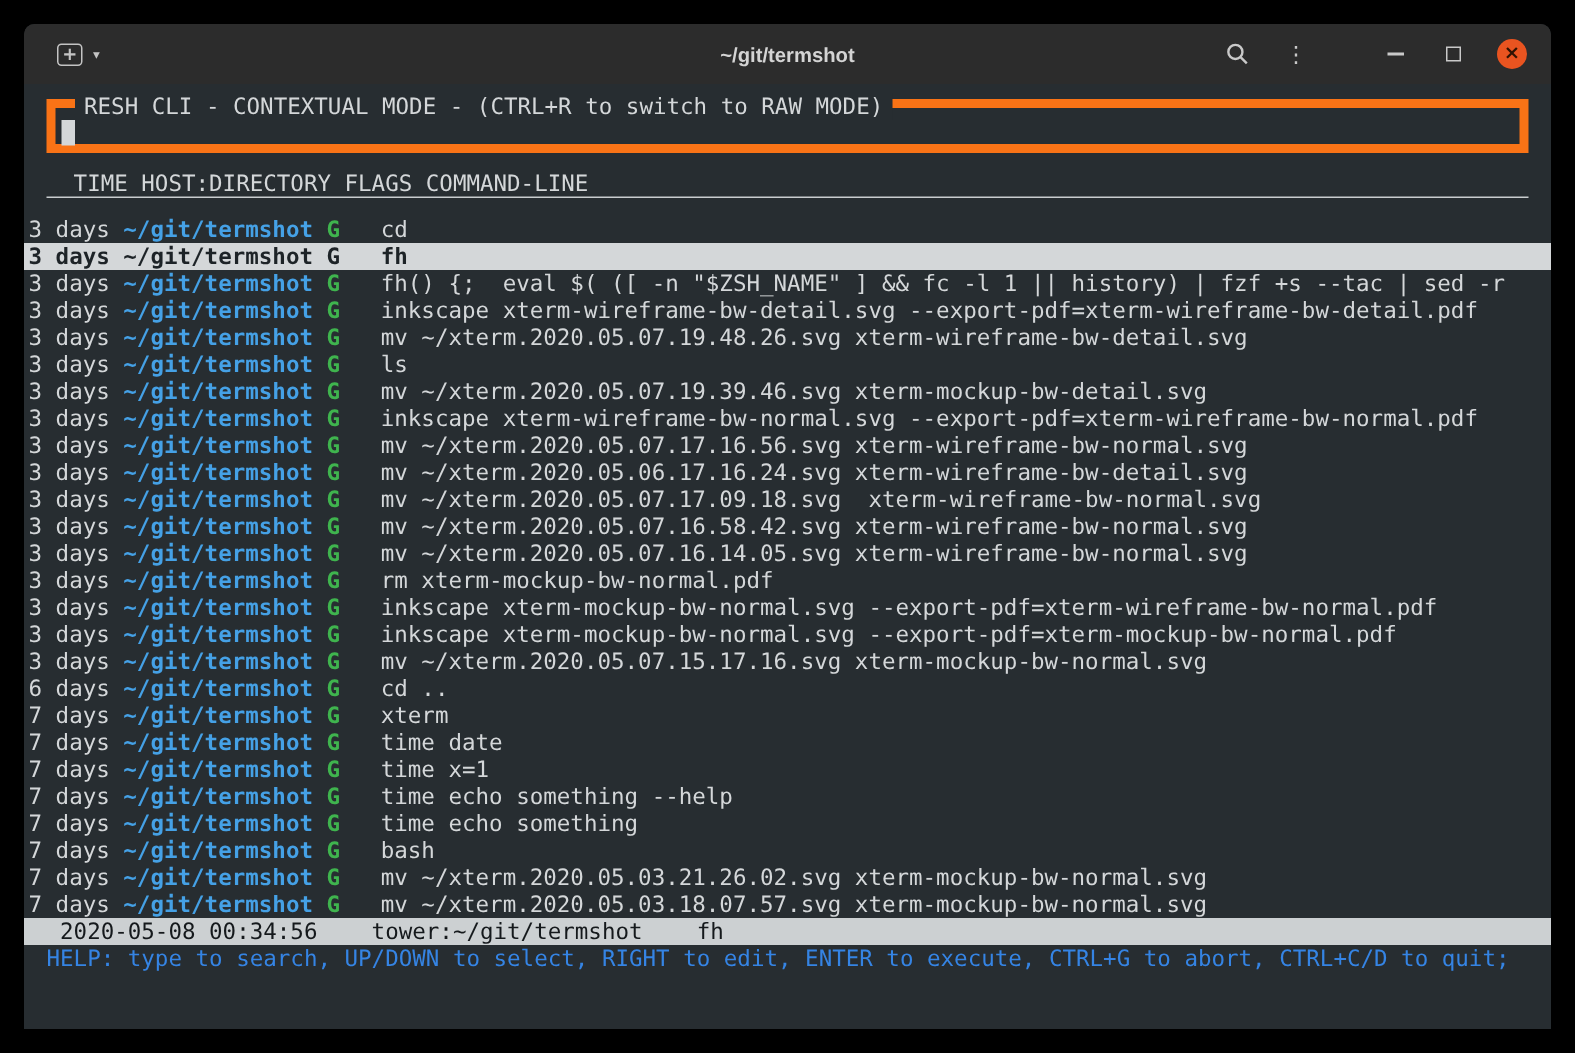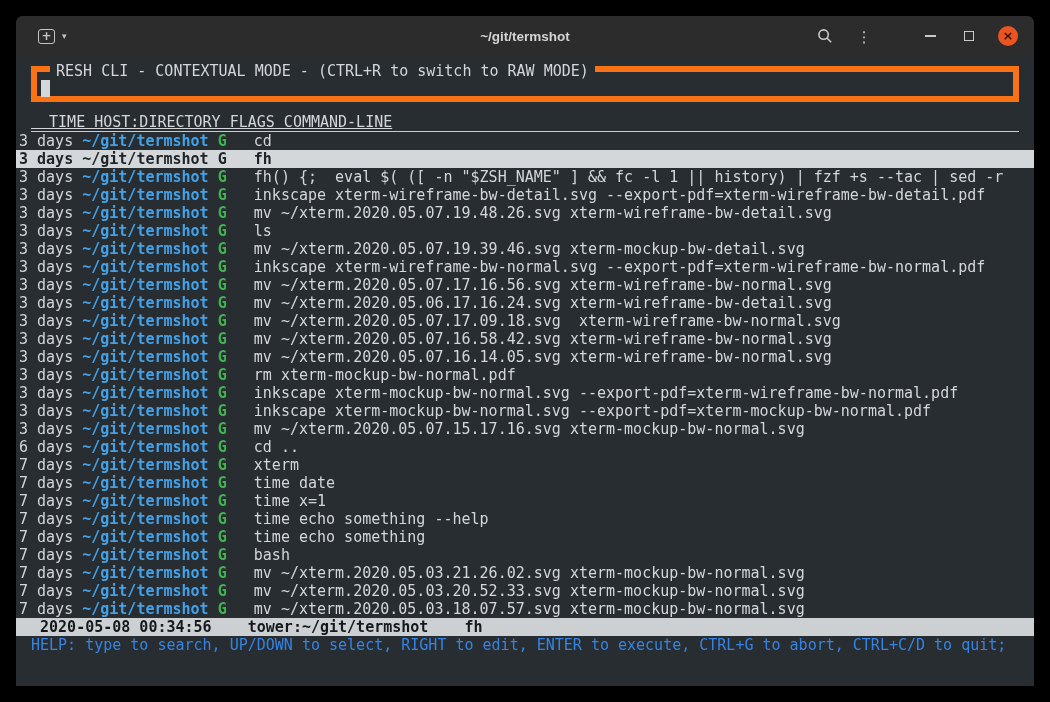--- a/index.html
+++ b/index.html
@@ -35,31 +35,31 @@
   .term { position:relative; height:630px; color:var(--term-fg,#d4d7d9);
           font:15px/18px "DejaVu Sans Mono", monospace; }
 
   .resh-box { position:relative; margin:10px 15px 0; height:36px;
               border:6px solid #f97316; }
   .resh-box-title { position:absolute; top:-10px; left:13px; background:var(--term-bg,#272d31);
                     padding:0 6px; white-space:pre; }
   .cursor { position:absolute; left:4px; top:8px; width:9px; height:17px;
             background:var(--term-fg,#d4d7d9); }
 
-  .hdr { margin:11px 15px 0; height:19px; border-bottom:1px solid #c9cdcf; white-space:pre;text-decoration:underline; }
+  .hdr { margin:11px 15px 12px; height:19px; border-bottom:1px solid #c9cdcf; white-space:pre; }
 
   .rows { }
   .row { height:18px; padding:0 3px; white-space:pre; overflow:hidden; cursor:pointer; }
   .c-host { color:var(--host-blue,#45a1e6); font-weight:700; }
   .c-flag { color:var(--flag-green,#3fb44e); font-weight:700; }
   .row.selected { background:var(--sel-bg,#d4d7d9); color:var(--sel-fg,#1d2327); font-weight:700; }
   .row.selected .c-host, .row.selected .c-flag { color:var(--sel-fg,#1d2327); }
 
   .statusbar { height:18px; background:var(--status-bg,#ccd0d2); color:#15191c;
-               white-space:pre; padding:0 15px; font-weight:700; overflow:hidden; }
+               white-space:pre; padding:0 15px; font-weight:400; overflow:hidden; }
   .helpline { height:18px; color:var(--help-blue,#3584e4); white-space:pre;
               padding:0 15px; overflow:hidden; }
 </style>
 </head>
 <body>
 
 <div class="window">
 
   <div class="titlebar">
     <div class="tb-left">
@@ -118,21 +118,20 @@
         <div class="row"><span class="c-time">3 days</span><span class="c-host"> ~/git/termshot</span><span class="c-flag"> G</span><span class="c-cmd">   inkscape xterm-mockup-bw-normal.svg --export-pdf=xterm-mockup-bw-normal.pdf</span></div>
         <div class="row"><span class="c-time">3 days</span><span class="c-host"> ~/git/termshot</span><span class="c-flag"> G</span><span class="c-cmd">   mv ~/xterm.2020.05.07.15.17.16.svg xterm-mockup-bw-normal.svg</span></div>
         <div class="row"><span class="c-time">6 days</span><span class="c-host"> ~/git/termshot</span><span class="c-flag"> G</span><span class="c-cmd">   cd ..</span></div>
         <div class="row"><span class="c-time">7 days</span><span class="c-host"> ~/git/termshot</span><span class="c-flag"> G</span><span class="c-cmd">   xterm</span></div>
         <div class="row"><span class="c-time">7 days</span><span class="c-host"> ~/git/termshot</span><span class="c-flag"> G</span><span class="c-cmd">   time date</span></div>
         <div class="row"><span class="c-time">7 days</span><span class="c-host"> ~/git/termshot</span><span class="c-flag"> G</span><span class="c-cmd">   time x=1</span></div>
         <div class="row"><span class="c-time">7 days</span><span class="c-host"> ~/git/termshot</span><span class="c-flag"> G</span><span class="c-cmd">   time echo something --help</span></div>
         <div class="row"><span class="c-time">7 days</span><span class="c-host"> ~/git/termshot</span><span class="c-flag"> G</span><span class="c-cmd">   time echo something</span></div>
         <div class="row"><span class="c-time">7 days</span><span class="c-host"> ~/git/termshot</span><span class="c-flag"> G</span><span class="c-cmd">   bash</span></div>
         <div class="row"><span class="c-time">7 days</span><span class="c-host"> ~/git/termshot</span><span class="c-flag"> G</span><span class="c-cmd">   mv ~/xterm.2020.05.03.21.26.02.svg xterm-mockup-bw-normal.svg</span></div>
-        <div class="row"><span class="c-time">7 days</span><span class="c-host"> ~/git/termshot</span><span class="c-flag"> G</span><span class="c-cmd">   mv ~/xterm.2020.05.03.20.52.33.svg xterm-mockup-bw-normal.svg</span></div>
         <div class="row"><span class="c-time">7 days</span><span class="c-host"> ~/git/termshot</span><span class="c-flag"> G</span><span class="c-cmd">   mv ~/xterm.2020.05.03.18.07.57.svg xterm-mockup-bw-normal.svg</span></div>
       </div>
 
     <div class="statusbar"> 2020-05-08 00:34:56    tower:~/git/termshot    fh</div>
     <div class="helpline">HELP: type to search, UP/DOWN to select, RIGHT to edit, ENTER to execute, CTRL+G to abort, CTRL+C/D to quit;</div>
 
   </div>
 </div>
 
 </body></html>

